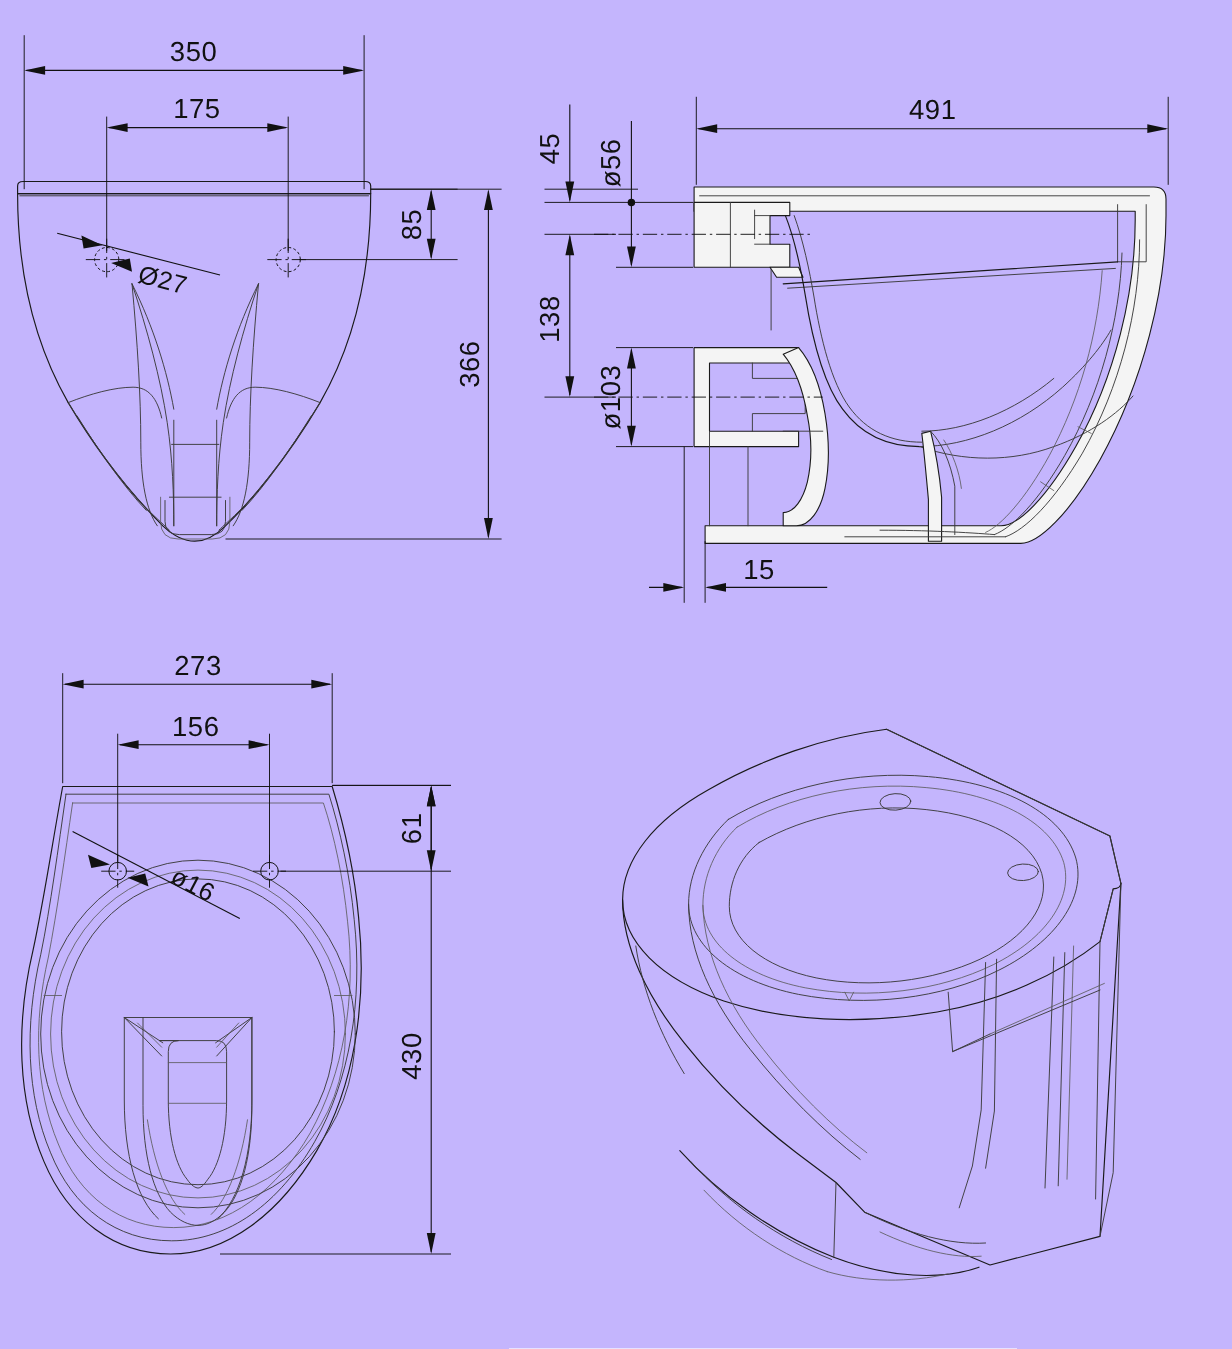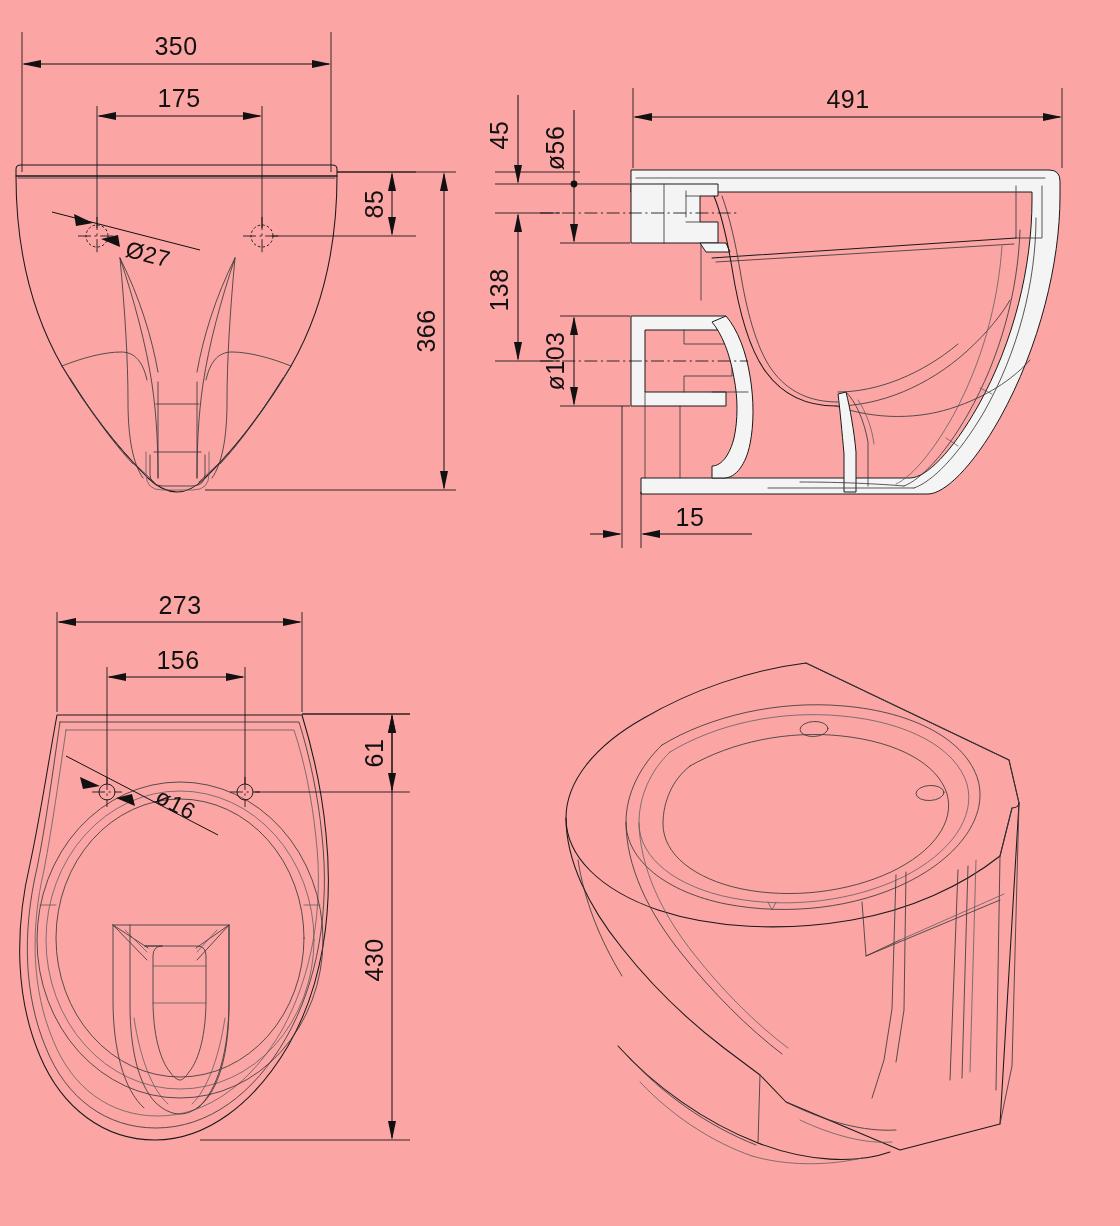--- a/index.html
+++ b/index.html
@@ -11,21 +11,21 @@
   body {
     width: 1120px;
     height: 1226px;
     font-family: "Liberation Sans", sans-serif;
     overflow: hidden;
   }
   #sheet {
     position: relative;
     width: 1120px;
     height: 1226px;
-    background: #fca5a5;
+    background: #c4b5fd;
   }
   #sheet svg {
     position: absolute;
     top: 0;
     left: 0;
     width: 1120px;
     height: 1226px;
     display: block;
   }
   .obj {

